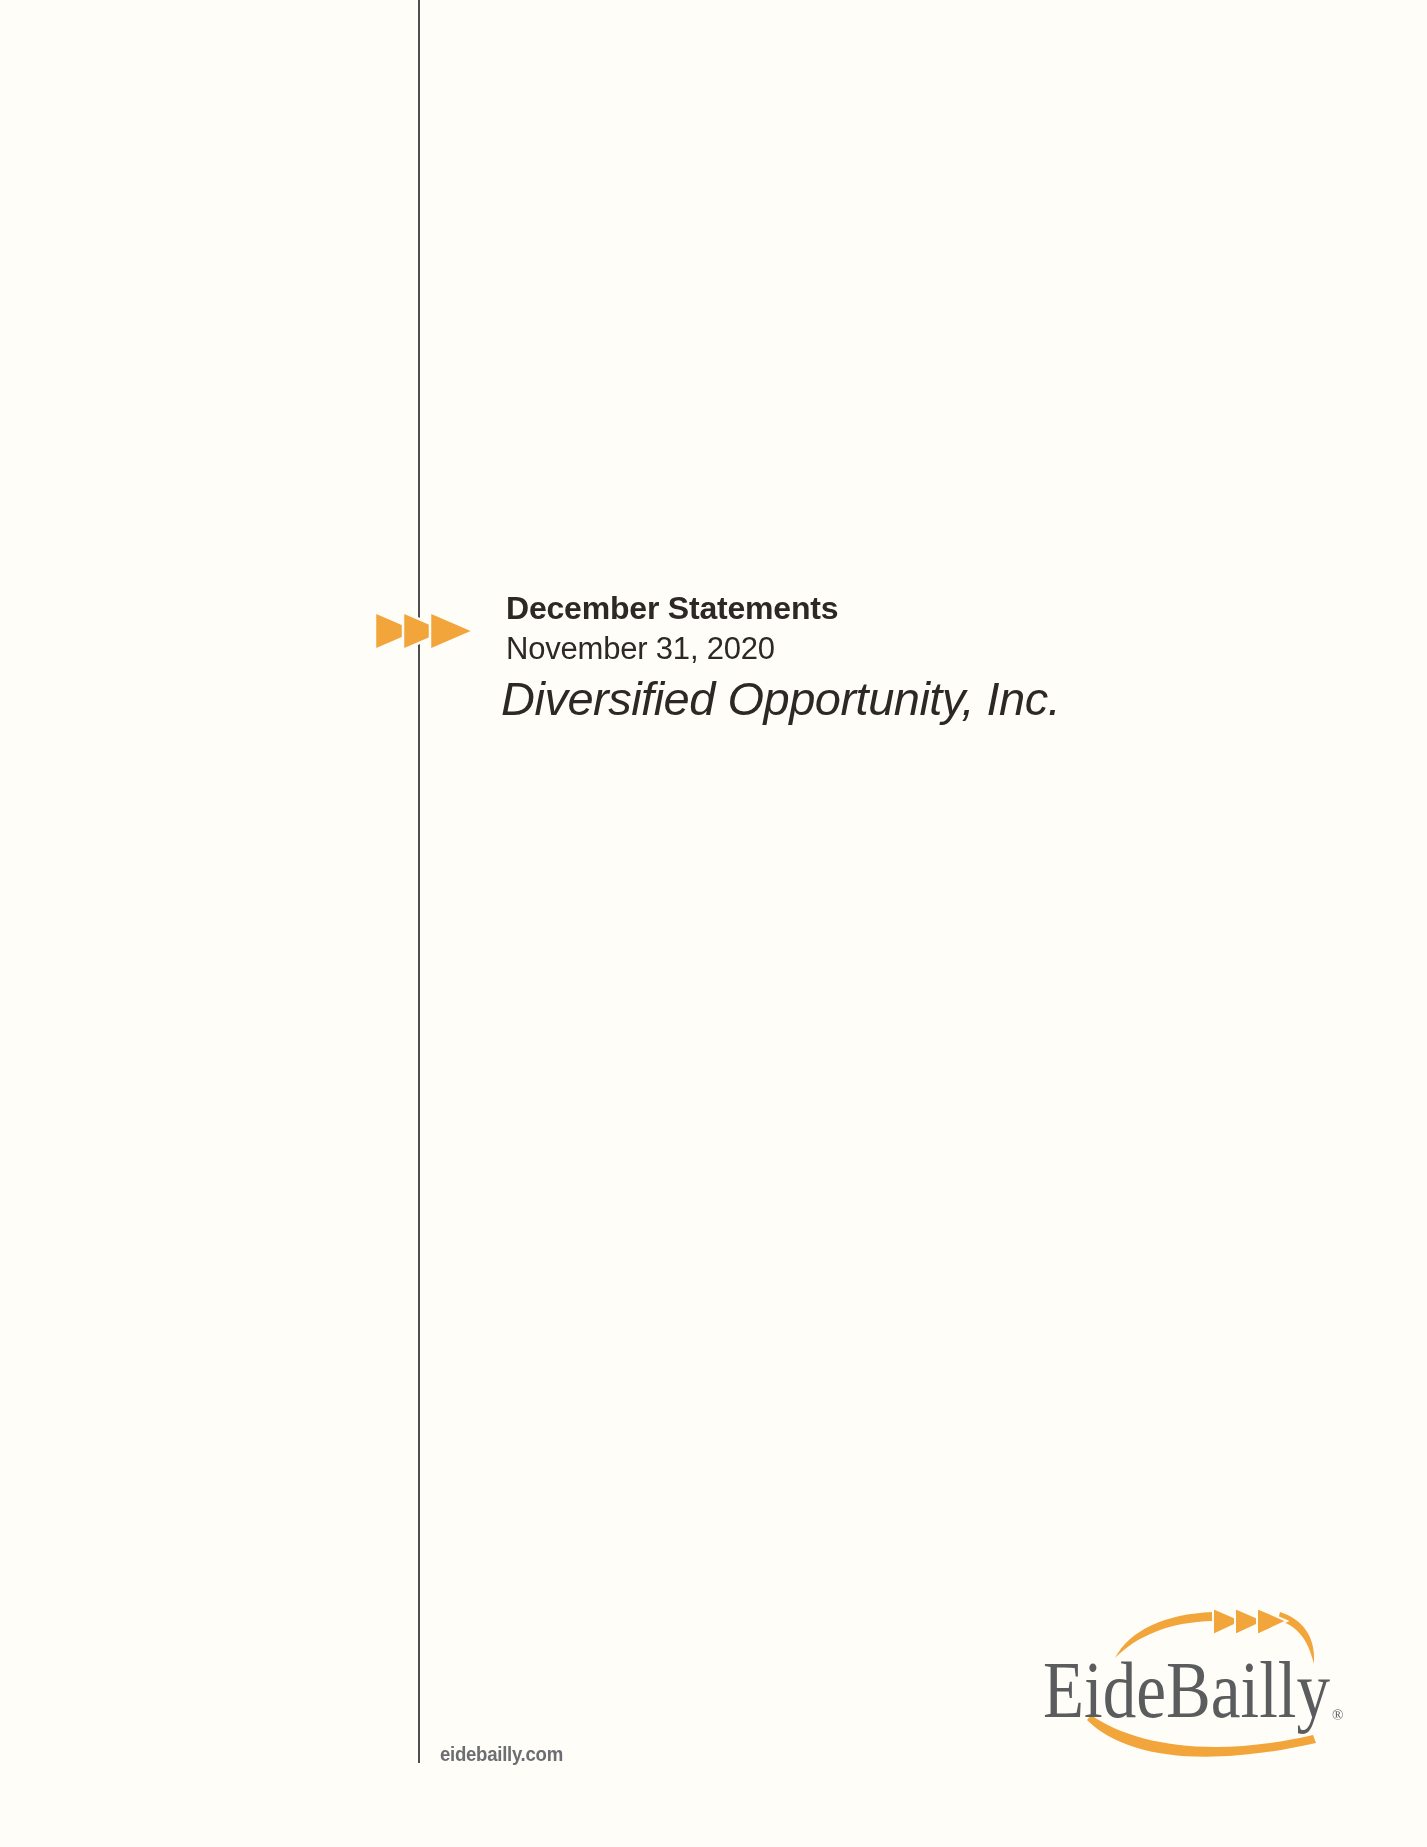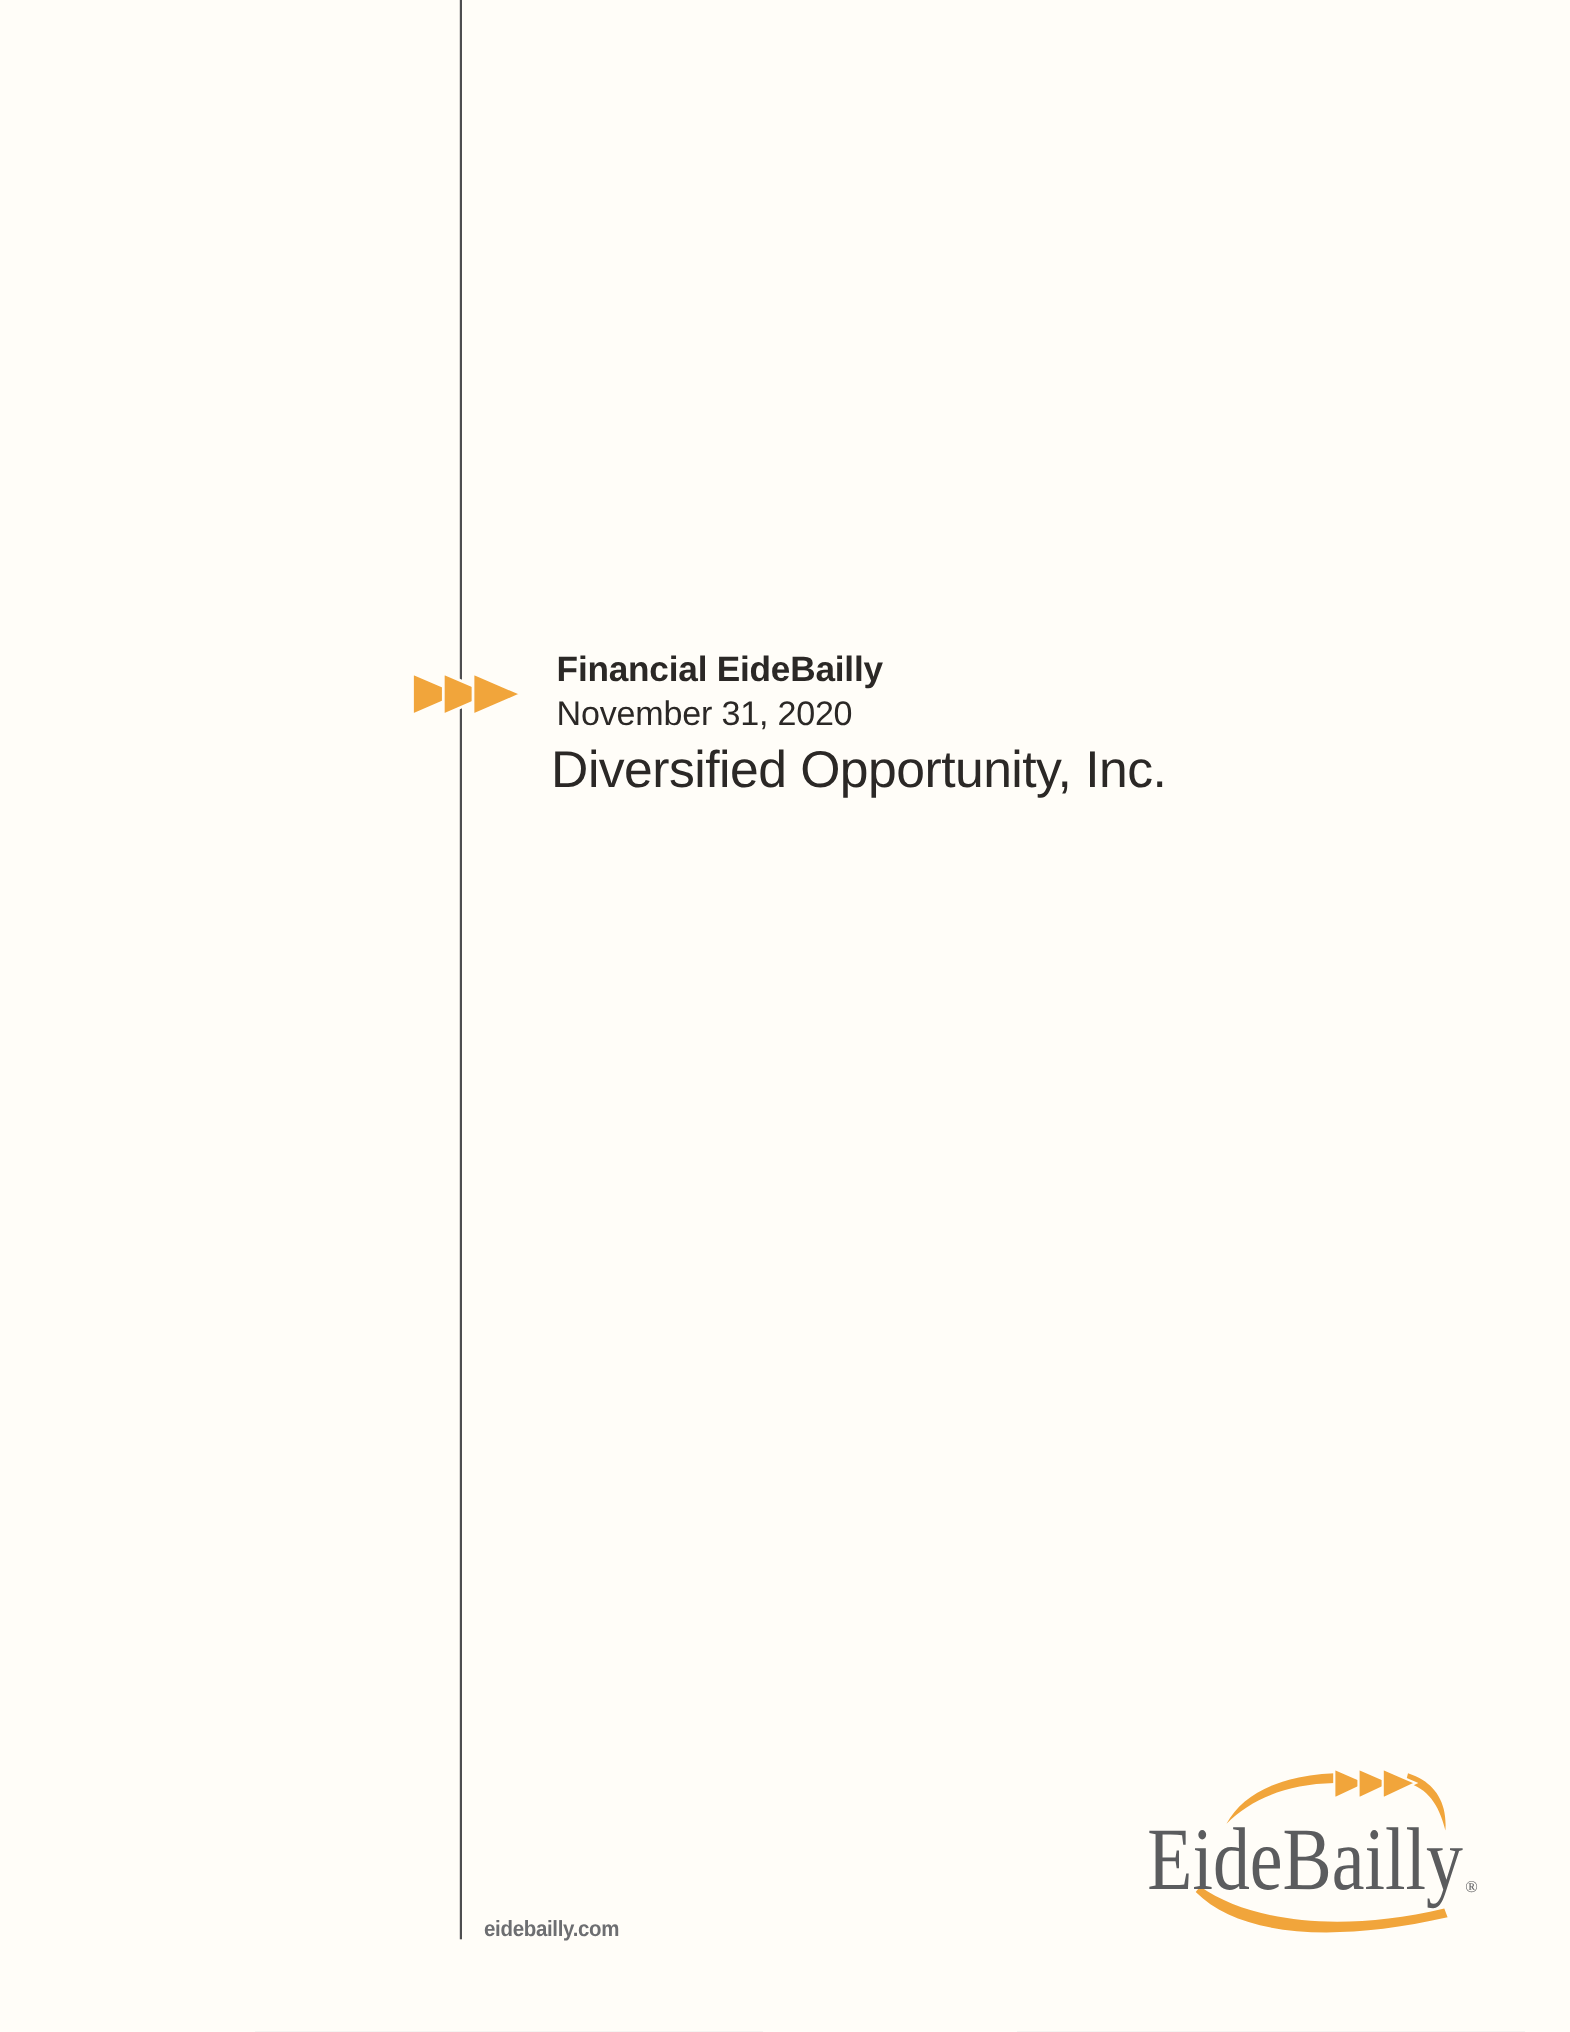--- a/index.html
+++ b/index.html
@@ -47,20 +47,21 @@
     line-height:1;white-space:nowrap;
     letter-spacing:-0.2px;
   }
   .company-name{
     position:absolute;
     left:501px;top:675px;
     font-size:47px;font-weight:400;
     color:var(--heading);
     line-height:1;white-space:nowrap;
     letter-spacing:-0.5px;
+    font-style:italic;
   }
   .brand-logo{
     position:absolute;
     left:1035px;top:1588px;
     width:310px;height:180px;
   }
   .brand-logo text{
     font-family:"Liberation Serif", serif;
     fill:var(--logo_gray);
   }
@@ -82,21 +83,21 @@
 
   <div class="margin-rule"></div>
 
   <svg class="cover-arrows" viewBox="0 0 112 48">
     <polygon points="5,6 5,44 49,25" fill="var(--accent)" stroke="var(--background)" stroke-width="2.5"></polygon>
     <polygon points="33,6 33,44 77,25" fill="var(--accent)" stroke="var(--background)" stroke-width="2.5"></polygon>
     <polygon points="60,6 60,44 104,25" fill="var(--accent)" stroke="var(--background)" stroke-width="2.5"></polygon>
   </svg>
 
   <div class="title-block">
-    <div class="doc-type">Financial EideBailly</div>
+    <div class="doc-type">December Statements</div>
     <div class="doc-date">November 31, 2020</div>
     <div class="company-name">Diversified Opportunity, Inc.</div>
   </div>
 
   <svg class="brand-logo" viewBox="0 0 310 180">
 
     <path d="M 80,70 C 95,42 130,26 178,24 L 178,33 C 134,34 102,48 80,70 Z" fill="var(--accent)"></path>
 
     <path d="M 245,24 C 267,31 281,48 279,76 C 273,52 263,38 243,32 Z" fill="var(--accent)"></path>
 

